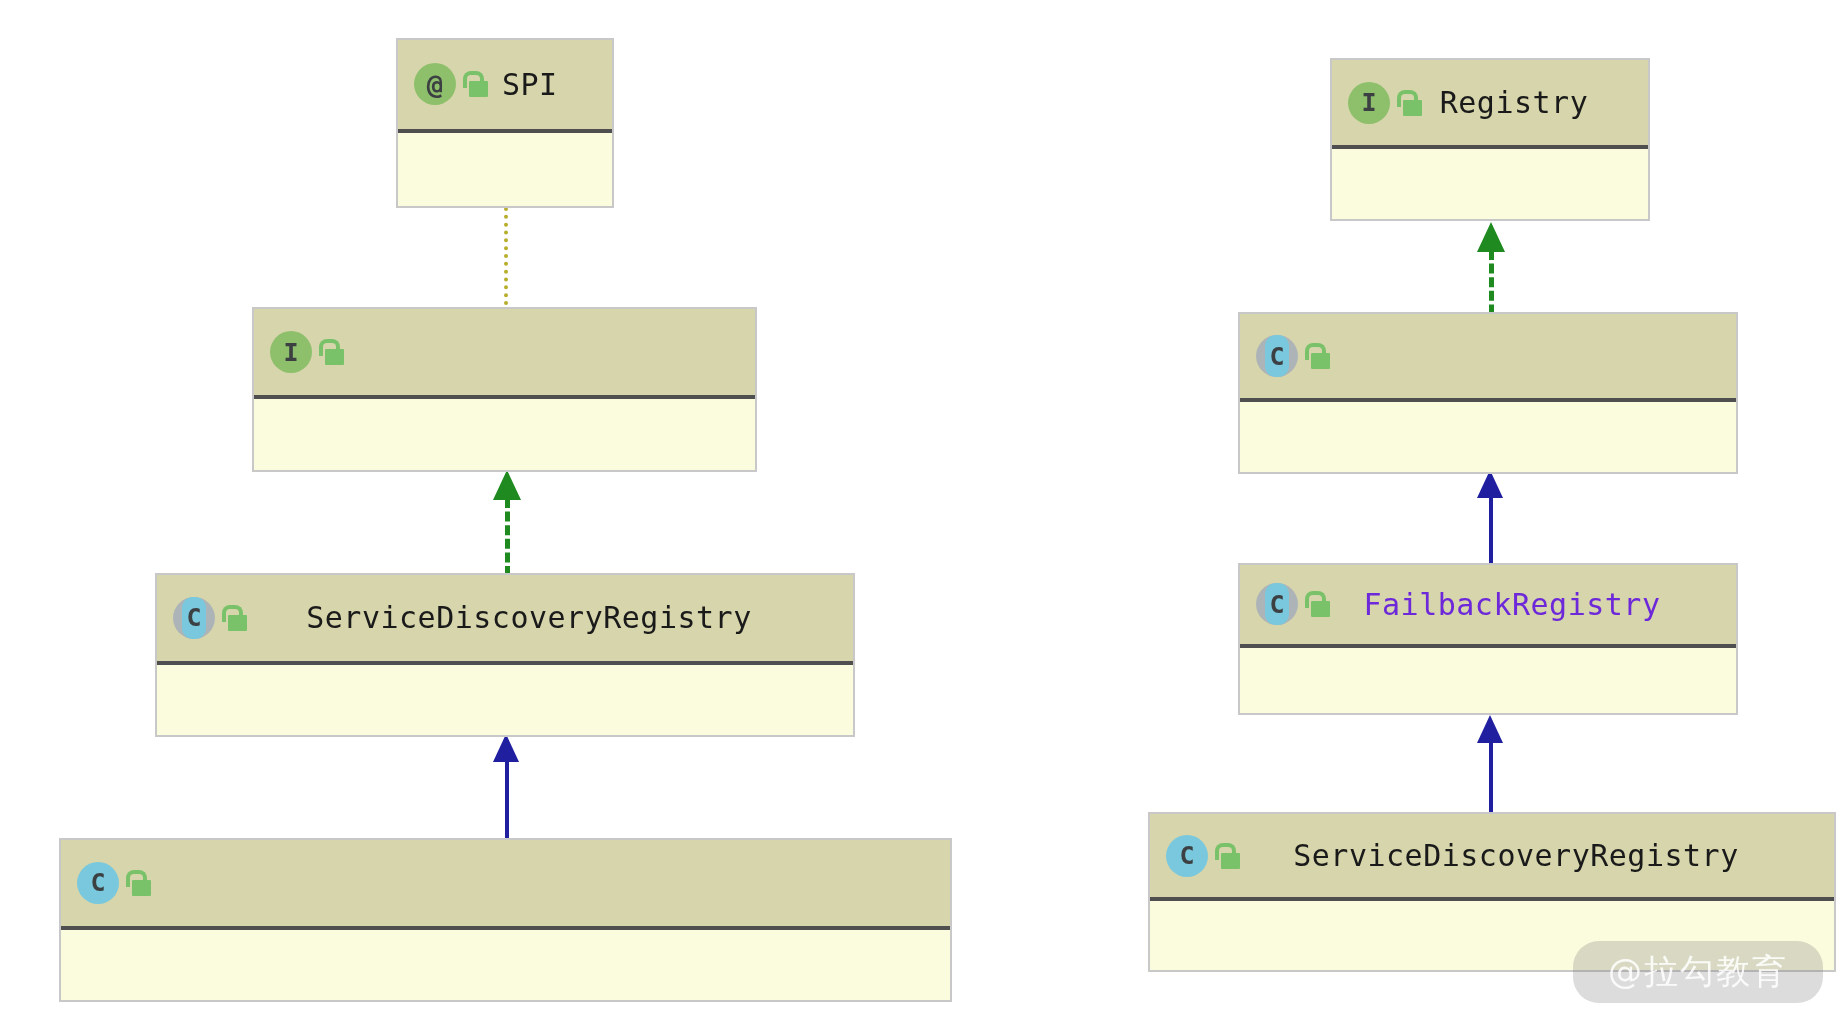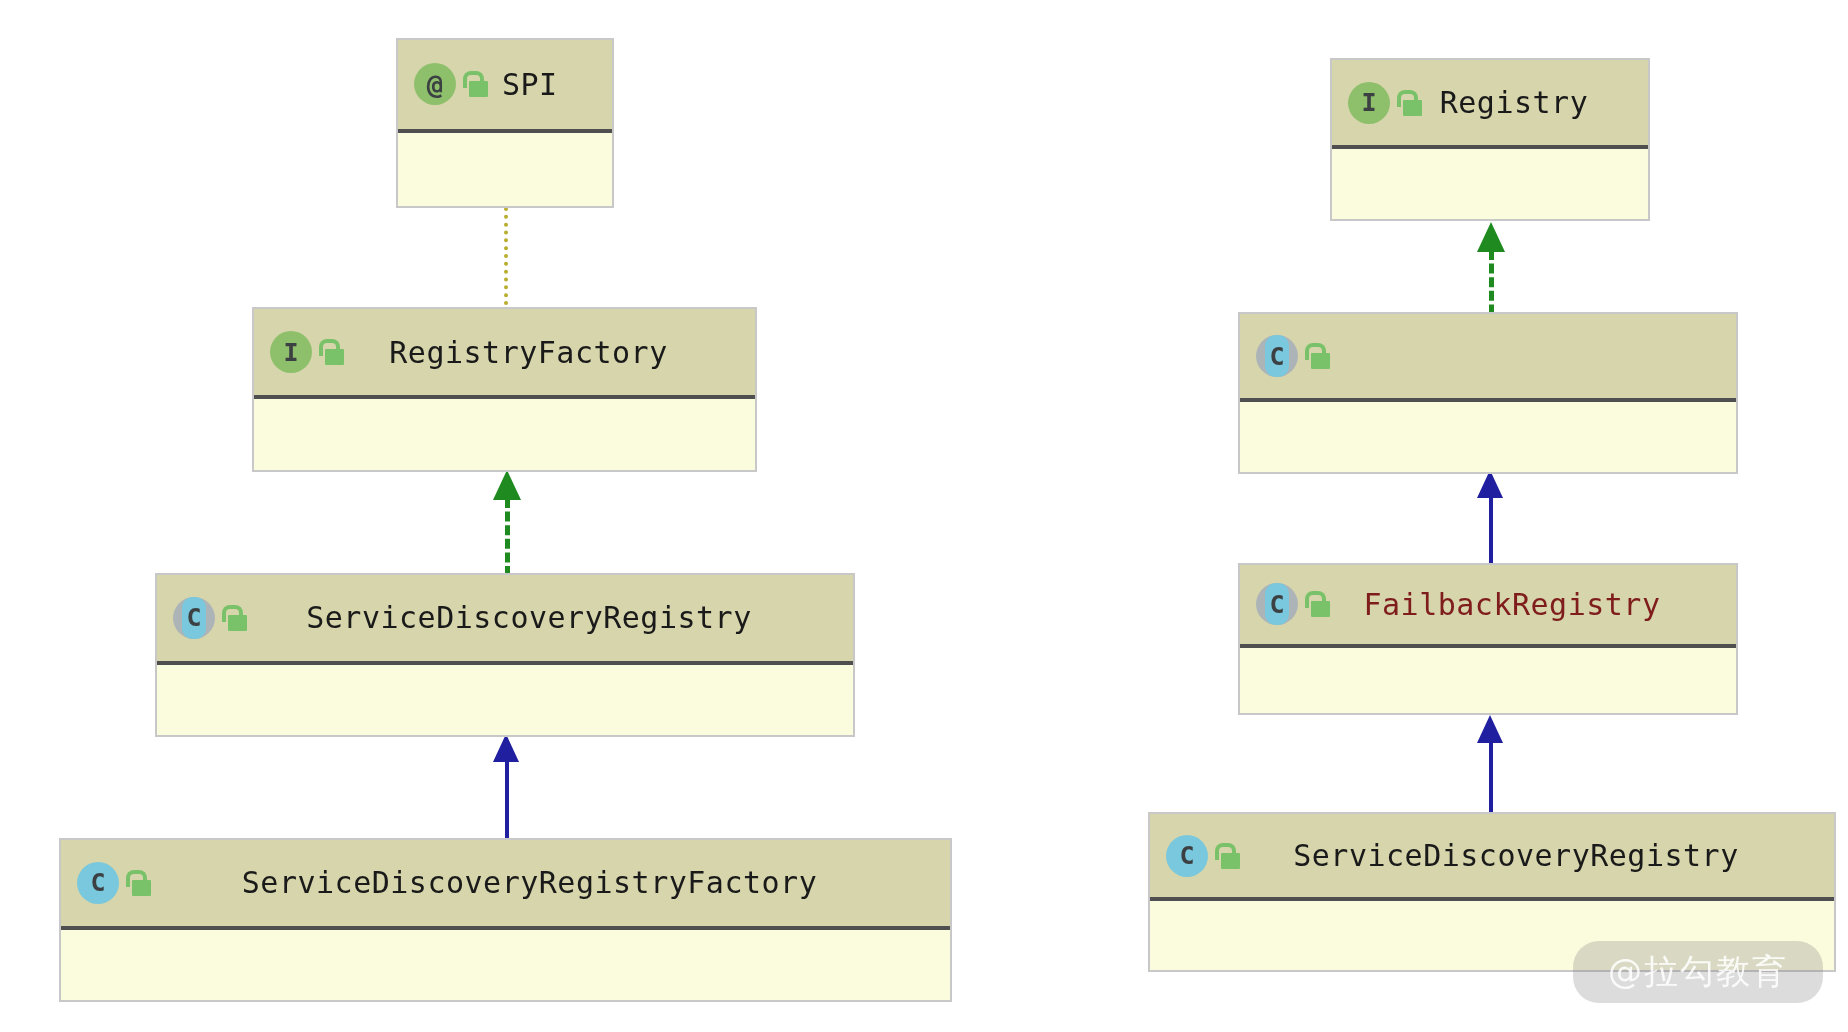--- a/index.html
+++ b/index.html
@@ -119,21 +119,21 @@
   .uml-title {
     font-family: "DejaVu Sans Mono", "Liberation Mono", monospace;
     font-size: 30px;
     letter-spacing: 0.5px;
     color: #1a1a1a;
     white-space: nowrap;
     flex: 1 1 auto;
     text-align: center;
     padding-right: 56px;
   }
-  .uml-title.link { color: #7f1d1d; }
+  .uml-title.link { color: #6d28d9; }
 
   
   .conn {
     position: absolute;
   }
   .conn .stem {
     position: absolute;
     left: 0;
     width: 0;
   }
@@ -238,21 +238,20 @@
   <div class="uml-box" style="left:252px; top:307px; width:505px; height:165px;">
     <div class="uml-header">
       <div class="badge iface">
         <span class="disc"></span>
         <span class="glyph">I</span>
       </div>
       <div class="lock">
         <span class="shackle"></span>
         <span class="bodyb"></span>
       </div>
-      <div class="uml-title">RegistryFactory</div>
     </div>
     <div class="uml-body"></div>
   </div>
 
   <div class="uml-box" style="left:155px; top:573px; width:700px; height:164px;">
     <div class="uml-header">
       <div class="badge abs">
         <span class="disc"></span>
         <span class="inner-cap"></span>
         <span class="glyph">C</span>
@@ -269,21 +268,20 @@
   <div class="uml-box" style="left:59px; top:838px; width:893px; height:164px;">
     <div class="uml-header">
       <div class="badge cls">
         <span class="disc"></span>
         <span class="glyph">C</span>
       </div>
       <div class="lock">
         <span class="shackle"></span>
         <span class="bodyb"></span>
       </div>
-      <div class="uml-title">ServiceDiscoveryRegistryFactory</div>
     </div>
     <div class="uml-body"></div>
   </div>
 
   <div class="uml-box" style="left:1330px; top:58px; width:320px; height:163px;">
     <div class="uml-header">
       <div class="badge iface">
         <span class="disc"></span>
         <span class="glyph">I</span>
       </div>

